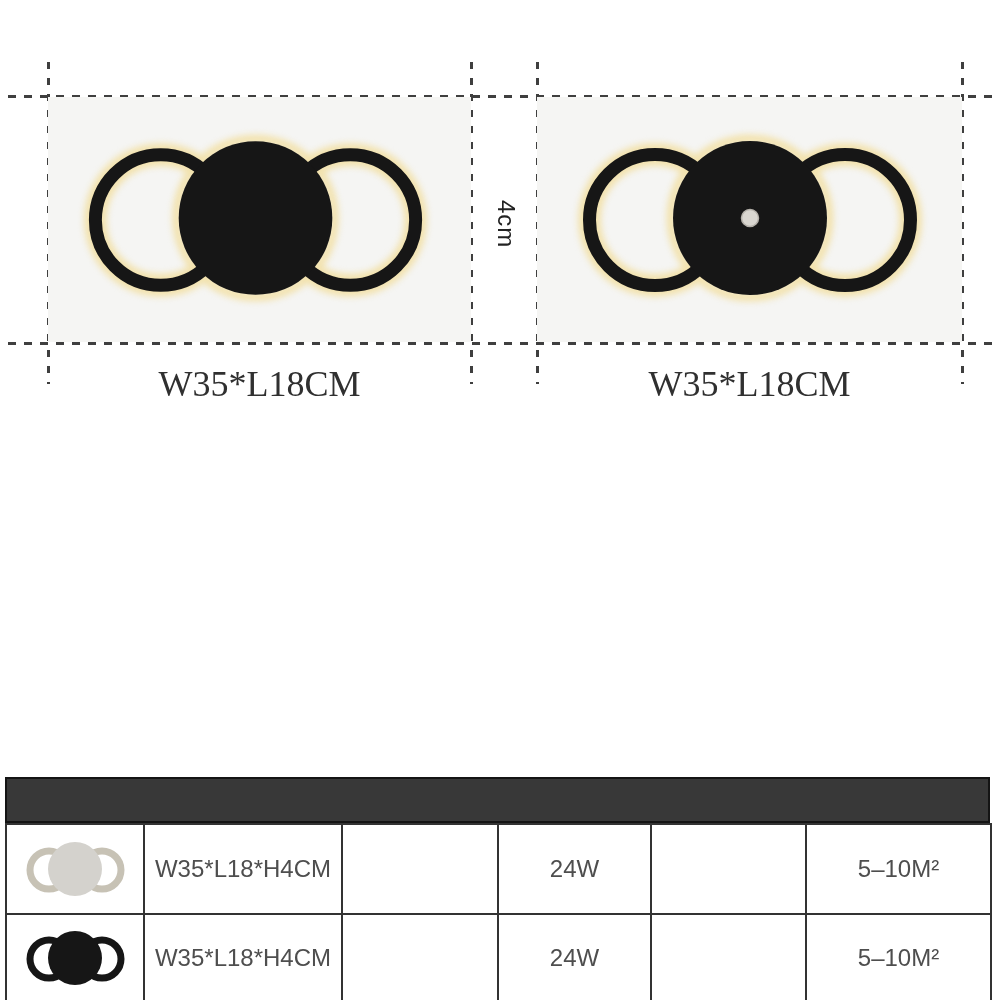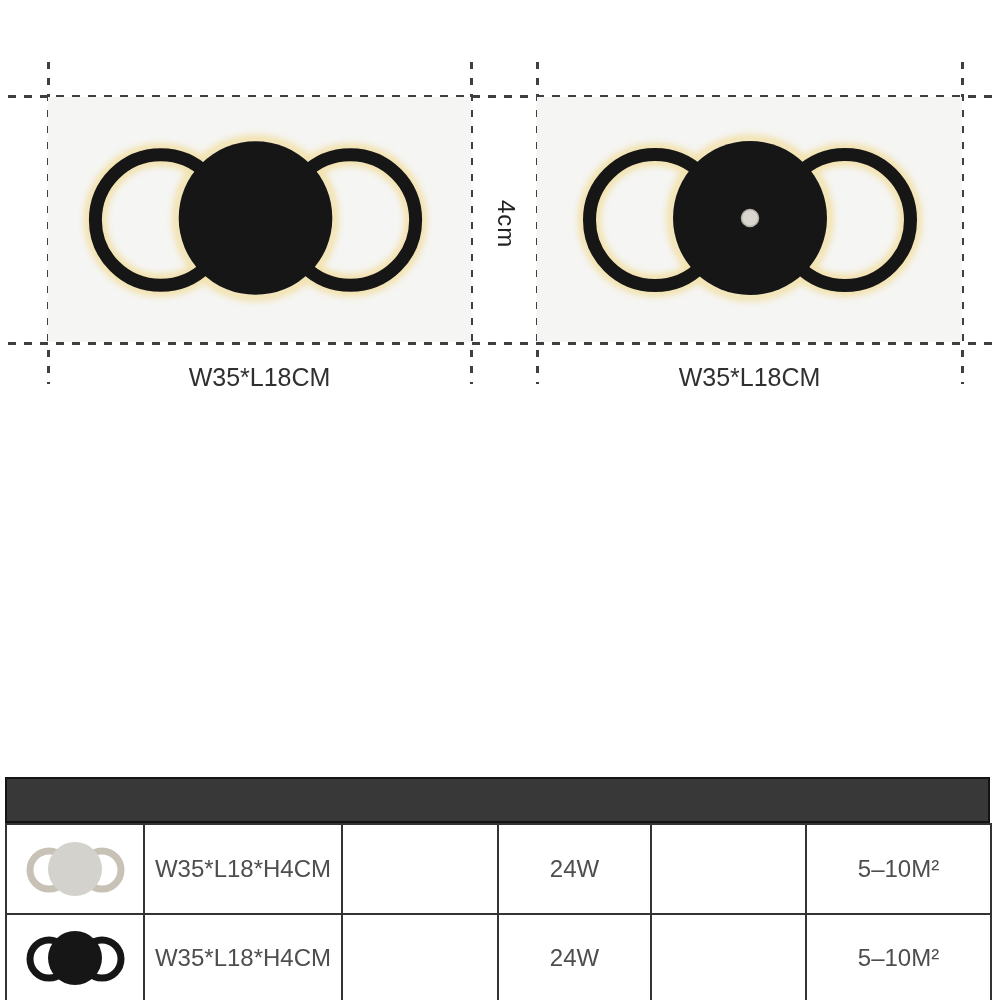--- a/index.html
+++ b/index.html
@@ -40,21 +40,21 @@
   .glow circle{fill:none;stroke:var(--glow,#f2e2ae);stroke-width:23px;}
   .glow .disk-glow{stroke-width:9px;}
   .ring{fill:none;stroke:var(--lamp-black,#161616);stroke-width:13px;}
   .disk{fill:var(--lamp-black,#161616);}
   .dot{fill:var(--dot,#d9d6d0);stroke:#b5b1aa;stroke-width:1.5px;}
 
   
   .size-label{
     position:absolute;top:363px;
     text-align:center;
-    font-size:25px;color:var(--text-dark,#303030);
+    font-size:36px;color:var(--text-dark,#303030);font-family:Liberation Serif, serif;
   }
   #size-label-left{left:48px;width:423px;}
   #size-label-right{left:537px;width:425px;}
   .height-label{
     position:absolute;left:487px;top:186px;width:38px;height:76px;
     display:flex;align-items:center;justify-content:center;
     writing-mode:vertical-rl;
     font-size:24px;color:#222222;letter-spacing:1px;
   }
 

